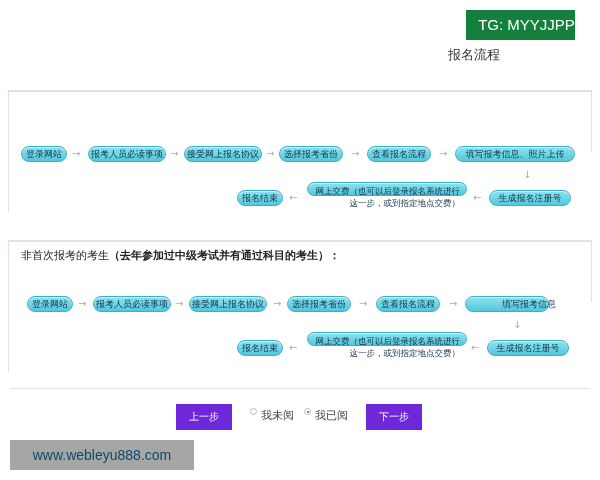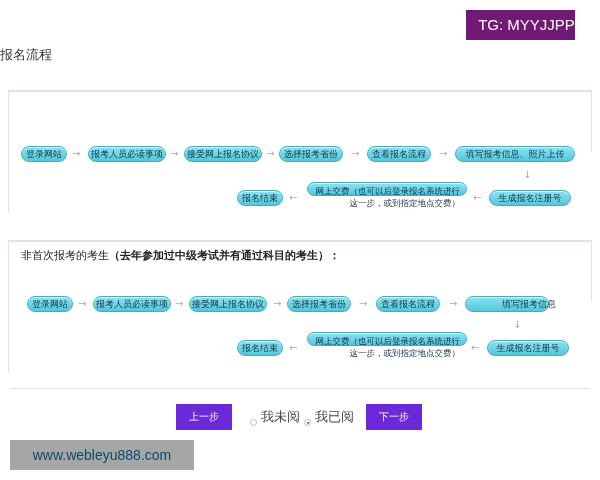--- a/index.html
+++ b/index.html
@@ -1,26 +1,26 @@
 <!DOCTYPE html>
 <html><head>
 <meta charset="utf-8">
 <style>
   * { box-sizing: border-box; margin: 0; padding: 0; }
   html, body { width: 600px; height: 480px; background: #ffffff; overflow: hidden; }
   body { position: relative; font-family: "DejaVu Sans", "Liberation Sans", sans-serif; color: #333; }
 
   .watermark-tg {
     position: absolute; left: 466px; top: 10px; width: 109px; height: 30px;
-    background: #701a75; color: #fff; font-size: 15px; line-height: 30px; text-align: center;
+    background: #15803d; color: #fff; font-size: 15px; line-height: 30px; text-align: center;
     font-family: "Liberation Sans", sans-serif;
     padding-left: 12px;
   }
   .page-title {
-    position: absolute; left: 0; top: 46px; width: 500px; text-align: left;
+    position: absolute; left: 0; top: 46px; width: 500px; text-align: right;
     font-size: 13px; color: #333;
   }
   .panel {
     position: absolute; left: 8px; width: 584px;
     border-top: 2px solid #d8e4ea; border-left: 1px solid #d8e4ea;
   }
   .panel-1 { top: 90px; height: 122px; }
   .panel-2 { top: 240px; height: 132px; }
   .panel .right-edge {
     position: absolute; right: 0; top: 0; width: 1px; height: 60px; background: #d8e4ea;
@@ -39,21 +39,21 @@
   }
   .step.tall { height: 14px; line-height: 12px; padding: 2px 6px; text-align: right; white-space: normal; }
   .arrow { position: absolute; color: #aaa; font-size: 10px; line-height: 10px; }
 
   .divider { position: absolute; left: 10px; top: 388px; width: 580px; height: 1px; background: #d8e4ea; }
 
   .btn {
     position: absolute; top: 404px; width: 56px; height: 26px; background: #6d28d9;
     color: #fff; font-size: 10px; line-height: 26px; text-align: center; cursor: pointer;
   }
-  .radio-group { position: absolute; top: 408px; font-size: 13px; color: #444; display: flex; align-items: flex-end; }
+  .radio-group { position: absolute; top: 408px; font-size: 11px; color: #444; display: flex; align-items: flex-start; }
   .radio {
     display: inline-block; width: 7px; height: 7px; border-radius: 50%; border: 1px solid #bbb;
     margin-right: 4px; position: relative; background: #fff;
   }
   .radio.checked::after {
     content: ""; position: absolute; left: 1.5px; top: 1.5px; width: 2px; height: 2px; border-radius: 50%; background: #555;
   }
   .watermark-site {
     position: absolute; left: 10px; top: 440px; width: 184px; height: 30px;
     background: #a6a6a6; color: #0c4a6e; font-size: 14px; line-height: 30px; text-align: center;

